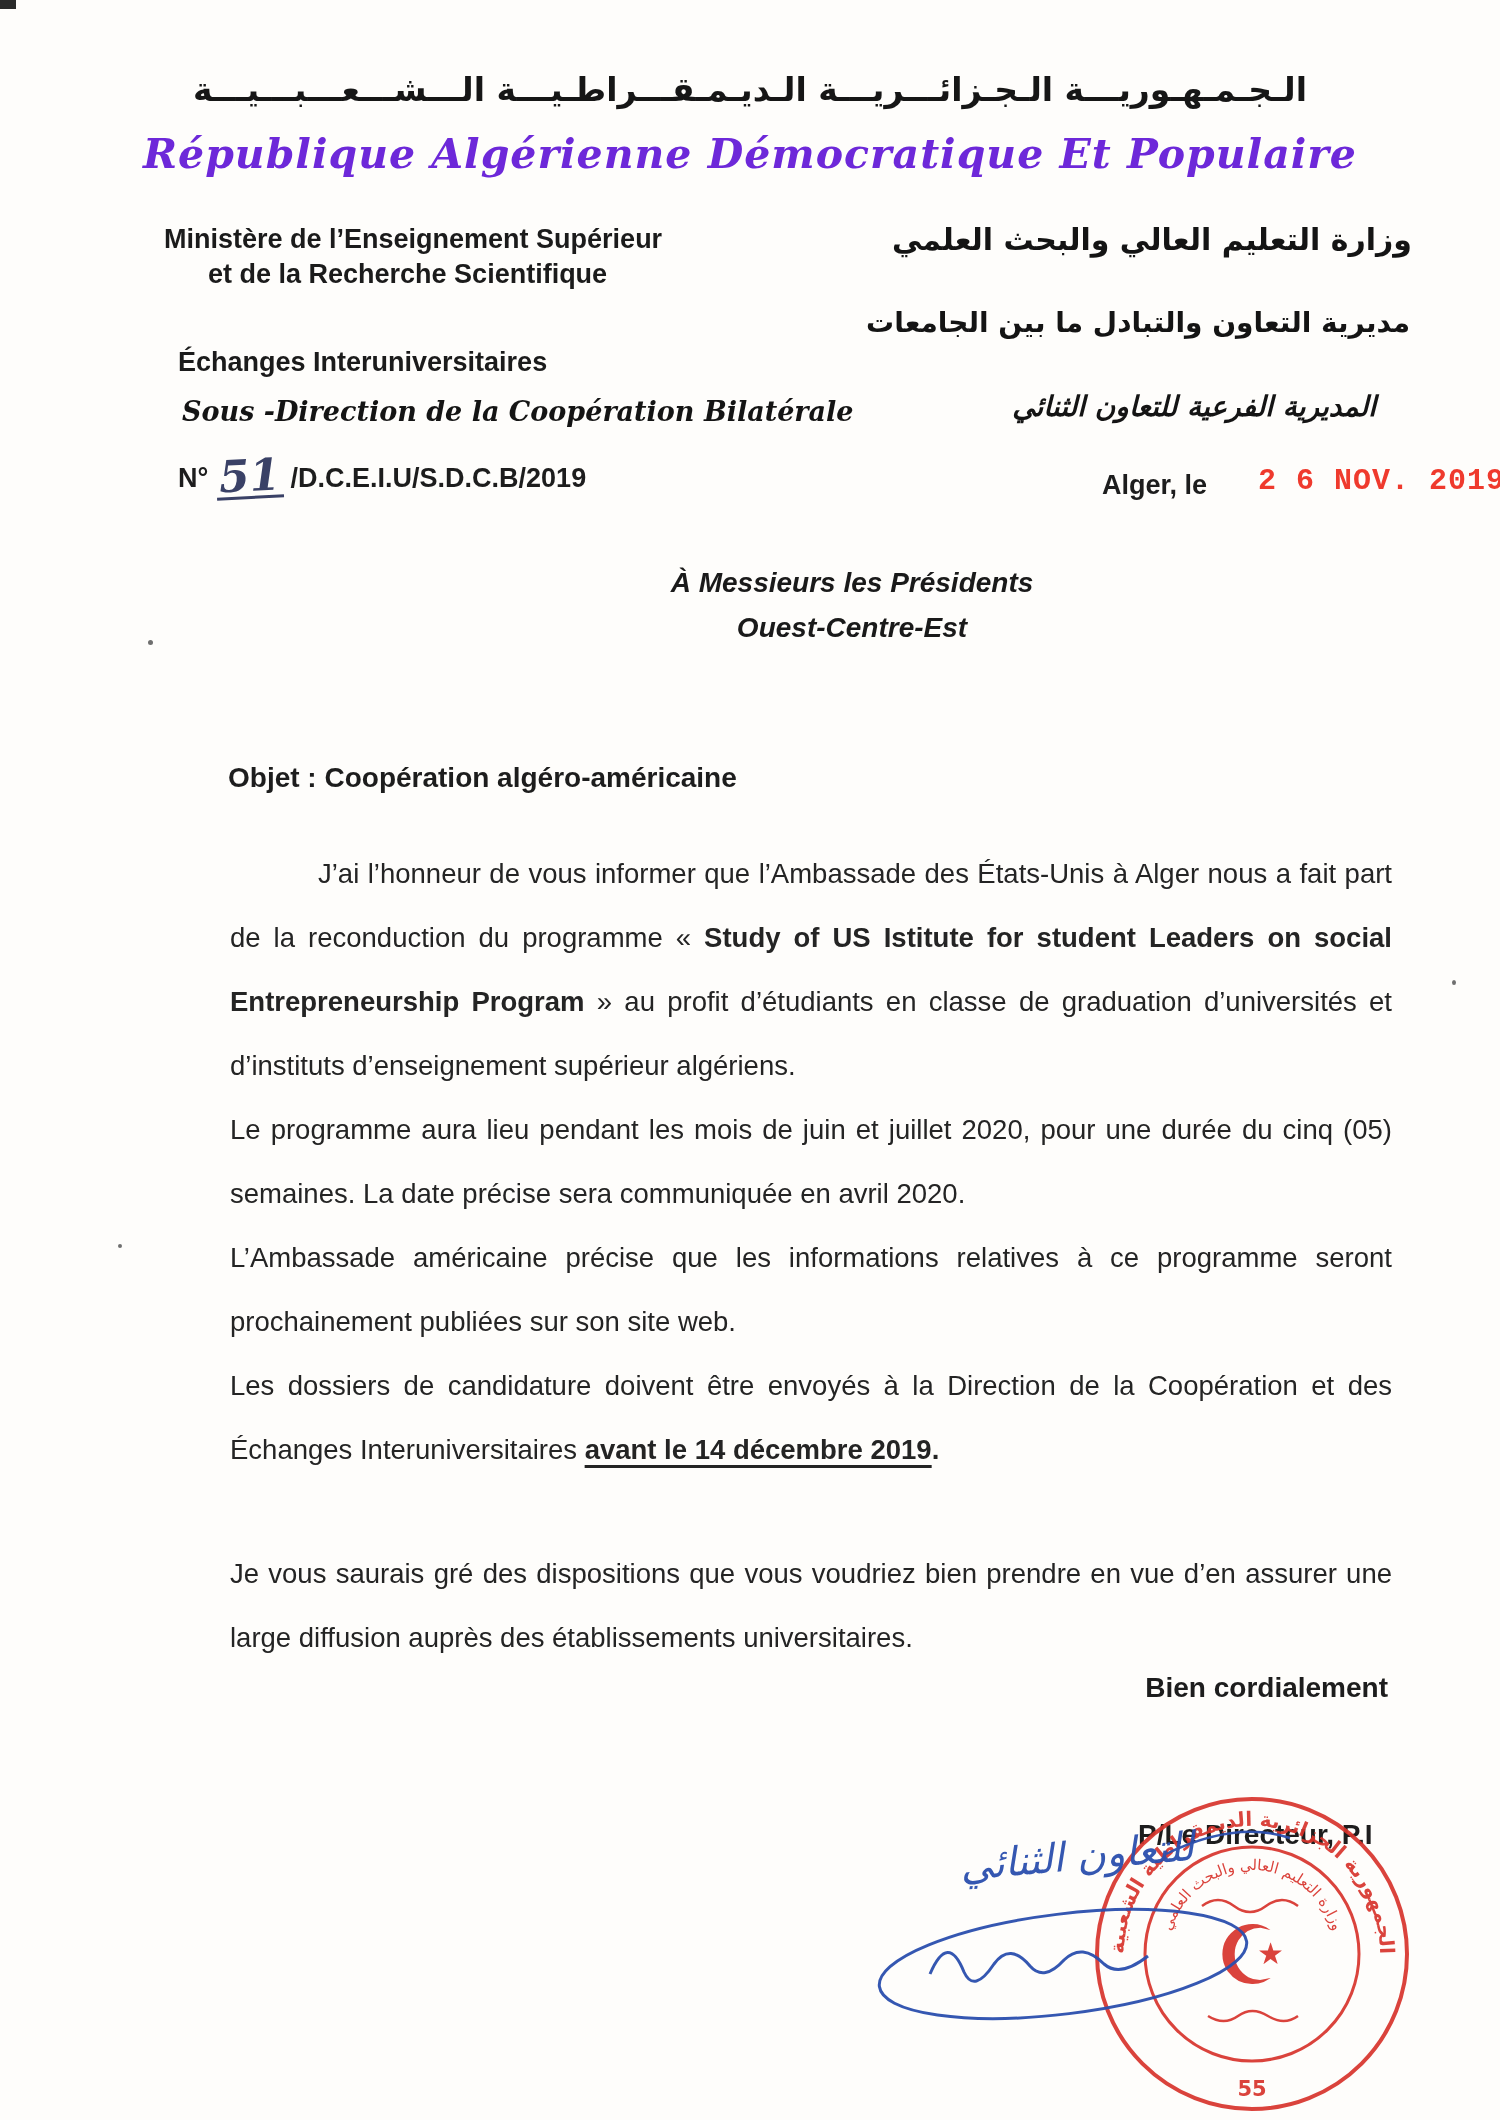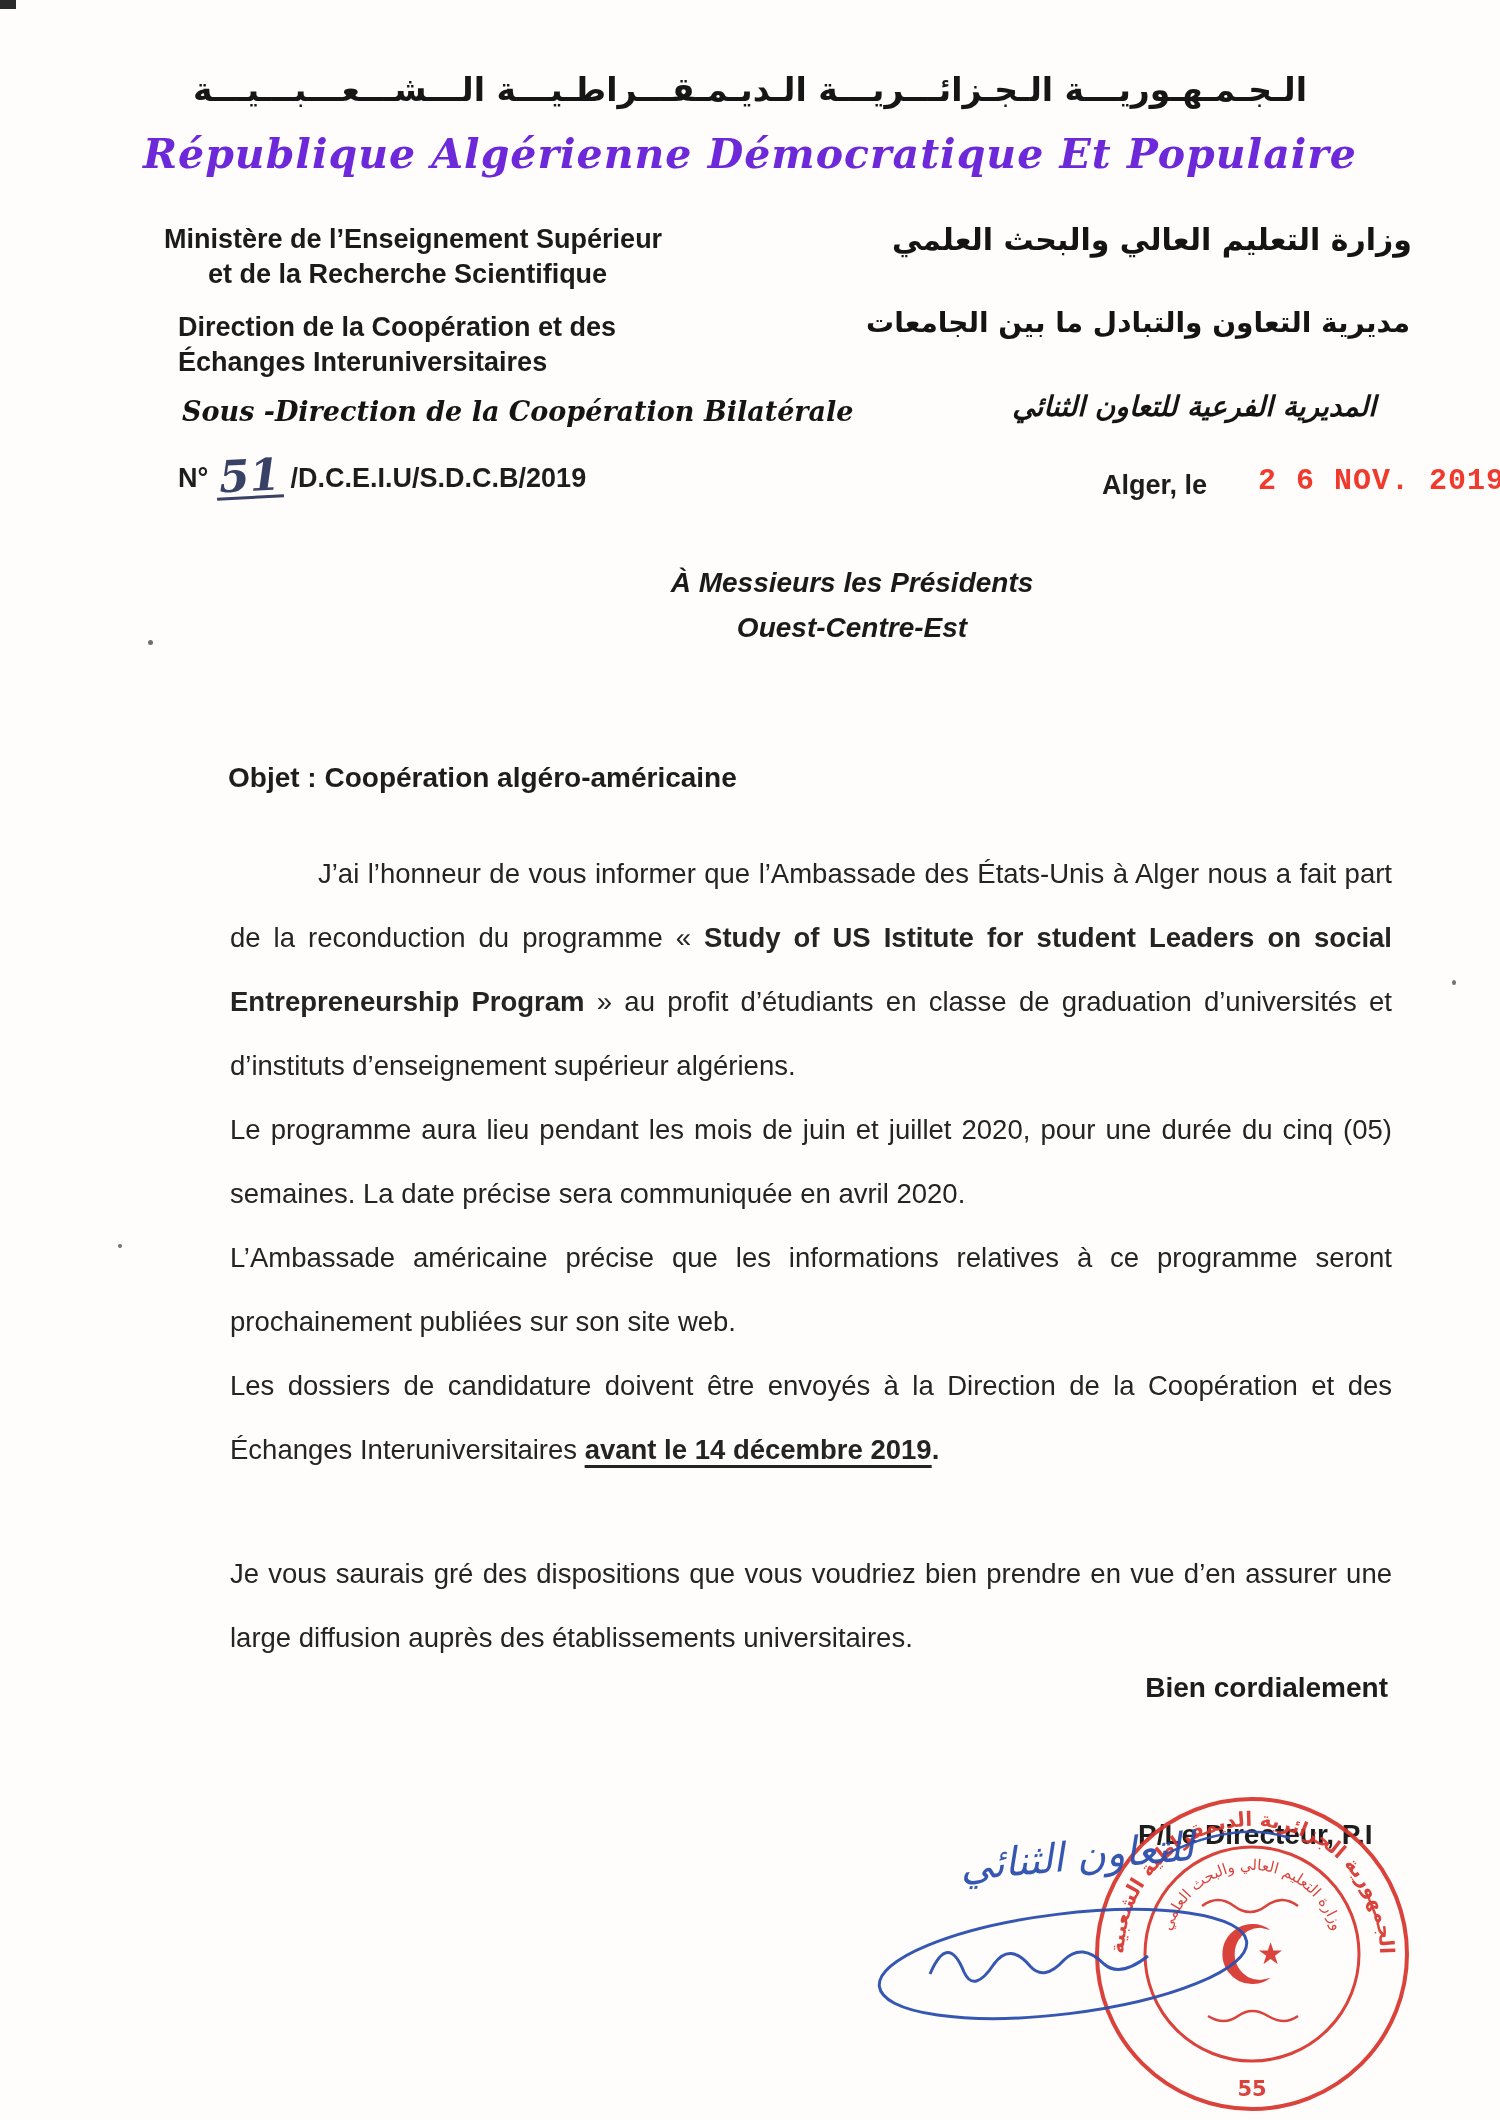--- a/index.html
+++ b/index.html
@@ -96,21 +96,20 @@
   <div class="corner-mark"></div>
   <div class="speck sp1"></div>
   <div class="speck sp2"></div>
   <div class="speck sp3"></div>
 
   <div class="title-ar">الـجـمـهـوريـــة الـجـزائـــريـــة الـديـمـقـــراطـيـــة الـــشـــعـــبـــيـــة</div>
   <div class="title-fr">République Algérienne Démocratique Et Populaire</div>
 
   <div class="s-line min1">Ministère de l’Enseignement Supérieur</div>
   <div class="s-line min2">et de la Recherche Scientifique</div>
-  <div class="s-line dir1">Direction de la Coopération et des</div>
   <div class="s-line dir2">Échanges Interuniversitaires</div>
   <div class="sousfr">Sous -Direction de la Coopération Bilatérale</div>
 
   <div class="ref-line">
     <span>N°</span>
     <span class="ref-hand">51</span>
     <span>/D.C.E.I.U/S.D.C.B/2019</span>
   </div>
 
   <div class="ar-line ar1">وزارة التعليم العالي والبحث العلمي</div>

